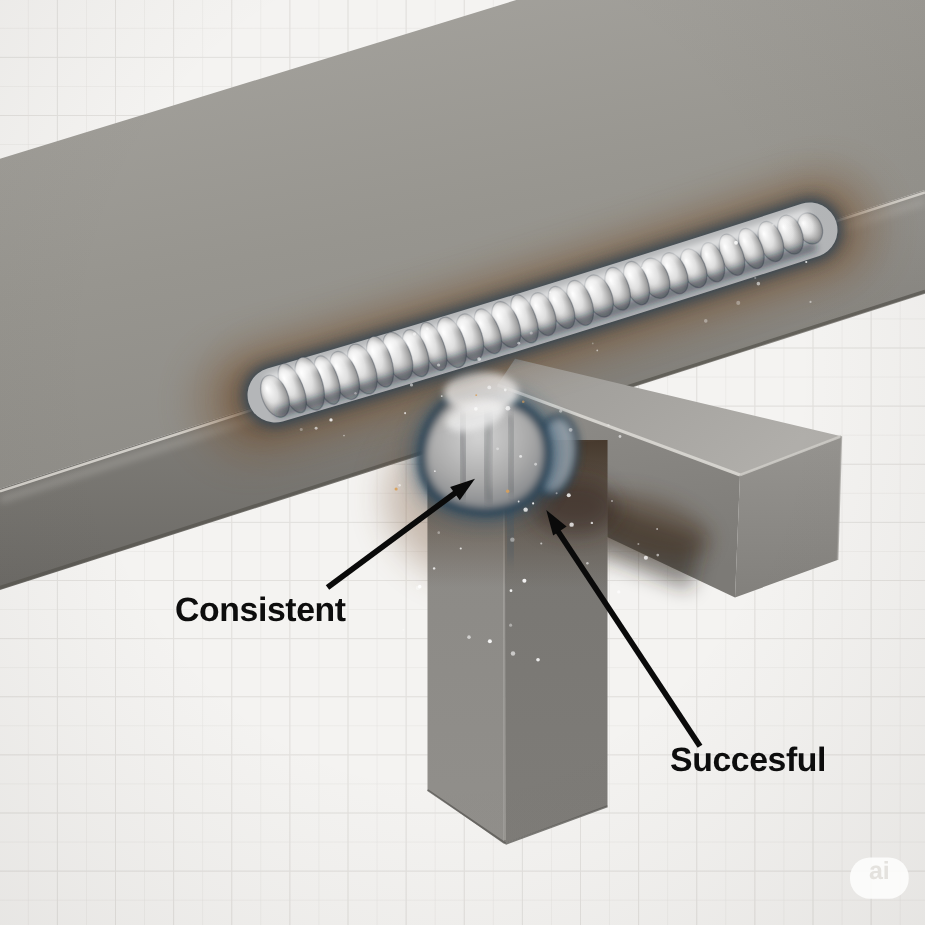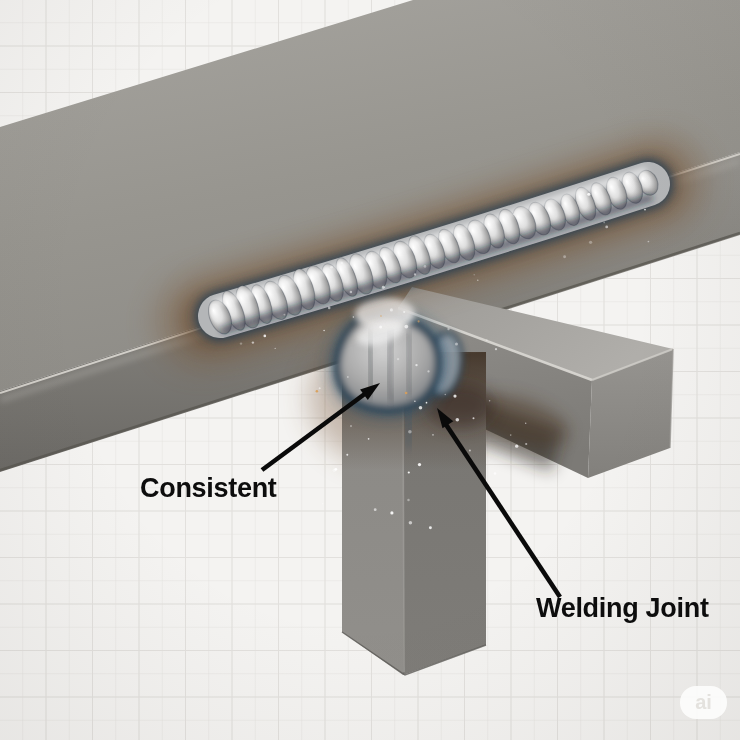--- a/index.html
+++ b/index.html
@@ -21,21 +21,21 @@
   }
   svg.scene{position:absolute;inset:0;}
   .label{
     position:absolute;font-weight:700;font-size:27px;line-height:35px;
     color:var(--label-text,#0d0d0d);letter-spacing:-.3px;white-space:nowrap;z-index:5;
   }
   .label span{display:block;}
   .watermark{
     position:absolute;left:680px;top:686px;width:47px;height:33px;z-index:6;
     background:rgba(253,253,252,.9);border-radius:16px;
-    display:flex;align-items:center;justify-content:center;
+    display:flex;justify-content:center;
     font-weight:700;font-size:20px;color:#e4e2de;filter:blur(.4px);
   }
   .arrow-line{stroke:var(--arrow,#0a0a0a);stroke-width:4.6;fill:none;}
   .arrow-head{fill:var(--arrow,#0a0a0a);stroke:none;}
 </style>
 </head>
 <body>
 
 <div class="canvas" style="--bg: #f4f3f1; --grid: #e2e0dd; --label-text: #0d0d0d; --arrow: #0a0a0a;">
 
@@ -275,19 +275,19 @@
     <g>
       <path class="arrow-line" d="M560,597 L445,423"></path>
       <polygon class="arrow-head" points="437,408 453.3,421.2 442.5,428.3"></polygon>
     </g>
   </svg>
 
   <div class="label" style="left:140px;top:471px">
     <span>Consistent</span>
   </div>
   <div class="label" style="left:536px;top:591px">
-    <span>Welding Joint</span>
+    <span>Succesful</span>
   </div>
 
   <div class="watermark">
     <span>ai</span>
   </div>
 </div>
 
 </body></html>

